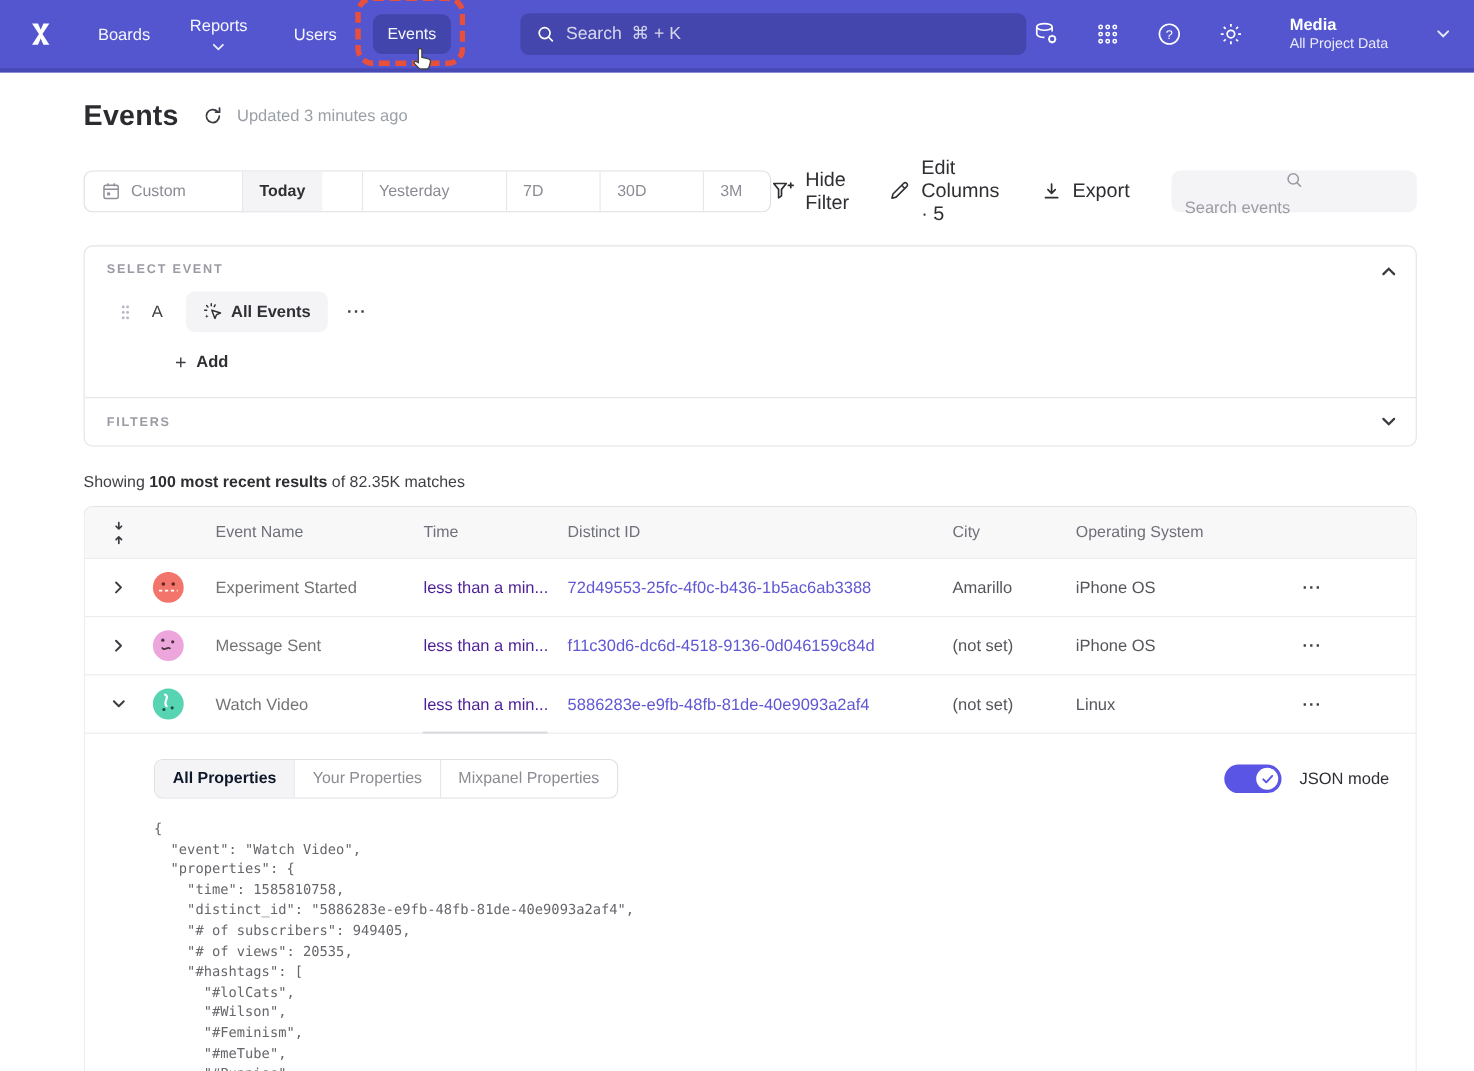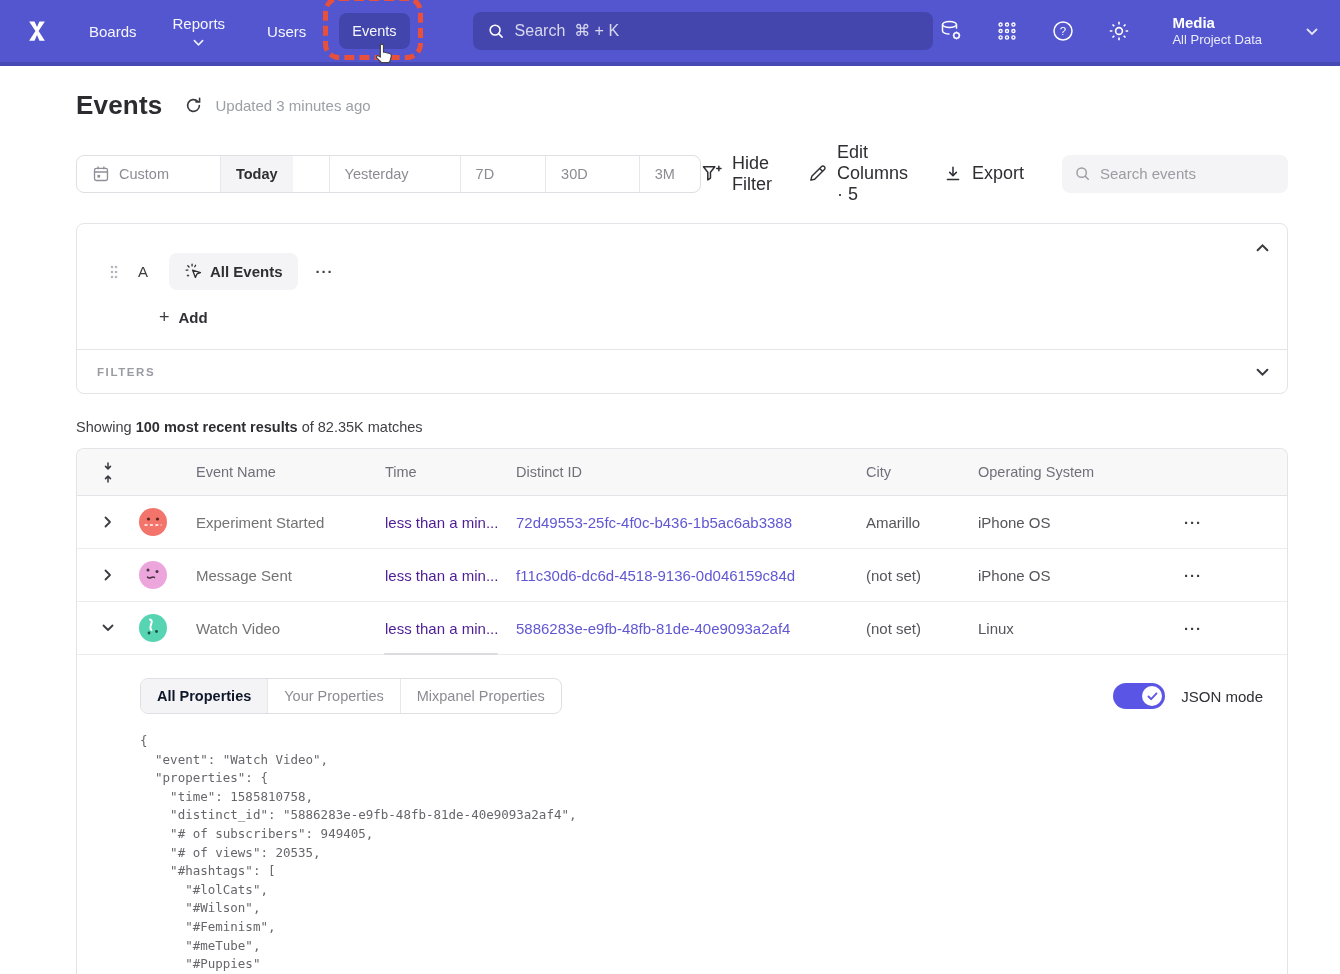--- a/index.html
+++ b/index.html
@@ -41,21 +41,21 @@
   .controls-row { display:flex; align-items:center; margin-top:21px; }
   .seg-group { display:flex; align-items:stretch; border:1px solid #DFDFE3; border-radius:8px; overflow:hidden; height:38px;gap:36px; }
   .seg { display:flex; align-items:center; gap:9px; padding:0 15px; font-size:14.5px; color:#8b8b93;
     border-left:1px solid #E7E7EA; cursor:pointer; white-space:nowrap; }
   .seg:first-child { border-left:none; }
   .seg.selected { background:#F4F4F6; color:#2f2f33; font-weight:700; }
   .toolbar { margin-left:auto; display:flex; align-items:center; }
   .tool-btn { display:flex; align-items:center; gap:10px; font-size:18px; color:#2e2e33; cursor:pointer; margin-left:36px; }
   .tool-btn:first-child { margin-left:0; }
   .search-events { margin-left:38px; width:226px; height:38px; background:#F4F4F6; border-radius:8px;
-    display:flex; align-items:center; padding:0 12px; gap:9px; color:#9b9ba2; }
+    display:flex; align-items:center; padding:0 12px; gap:9px; color:#9b9ba2;flex-direction:column; }
   .search-events input { flex:1; min-width:0; background:transparent; border:none; outline:none; font-size:15px;
     color:#2e2e33; font-family:"Liberation Sans", sans-serif; }
   .search-events input::placeholder { color:#9b9ba2; }
 
   
   .qb-card { margin-top:18px; border:1px solid #E4E4E8; border-radius:8px; }
   .qb-section { padding:15px 20px; position:relative; }
   .qb-label { font-size:11.5px; font-weight:600; letter-spacing:1.6px; color:#9b9ba3; }
   .qb-collapse { position:absolute; right:18px; top:14px; color:#3a3a40; cursor:pointer; }
   .event-row { display:flex; align-items:center; margin:14px 0 0 12px; }
@@ -285,20 +285,21 @@
               <path d="M13.2 13.2l3.6 3.6"></path>
             </svg>
         </span>
         <input type="text" placeholder="Search events" style="">
       </div>
     </div>
   </div>
 
   <div class="qb-card">
     <div class="qb-section">
+      <div class="qb-label">SELECT EVENT</div>
       <div class="qb-collapse">
         <svg viewBox="0 0 12 8" width="13" height="9" fill="none" stroke="currentColor" stroke-width="1.9" stroke-linecap="round">
             <path d="M1.5 6.5L6 2l4.5 4.5"></path>
           </svg>
       </div>
       <div class="event-row">
         <span class="drag-handle">
           <svg viewBox="0 0 10 16" width="10" height="16" fill="#b6b6bf">
               <circle cx="3" cy="3" r="1.3"></circle>
               <circle cx="7" cy="3" r="1.3"></circle>

